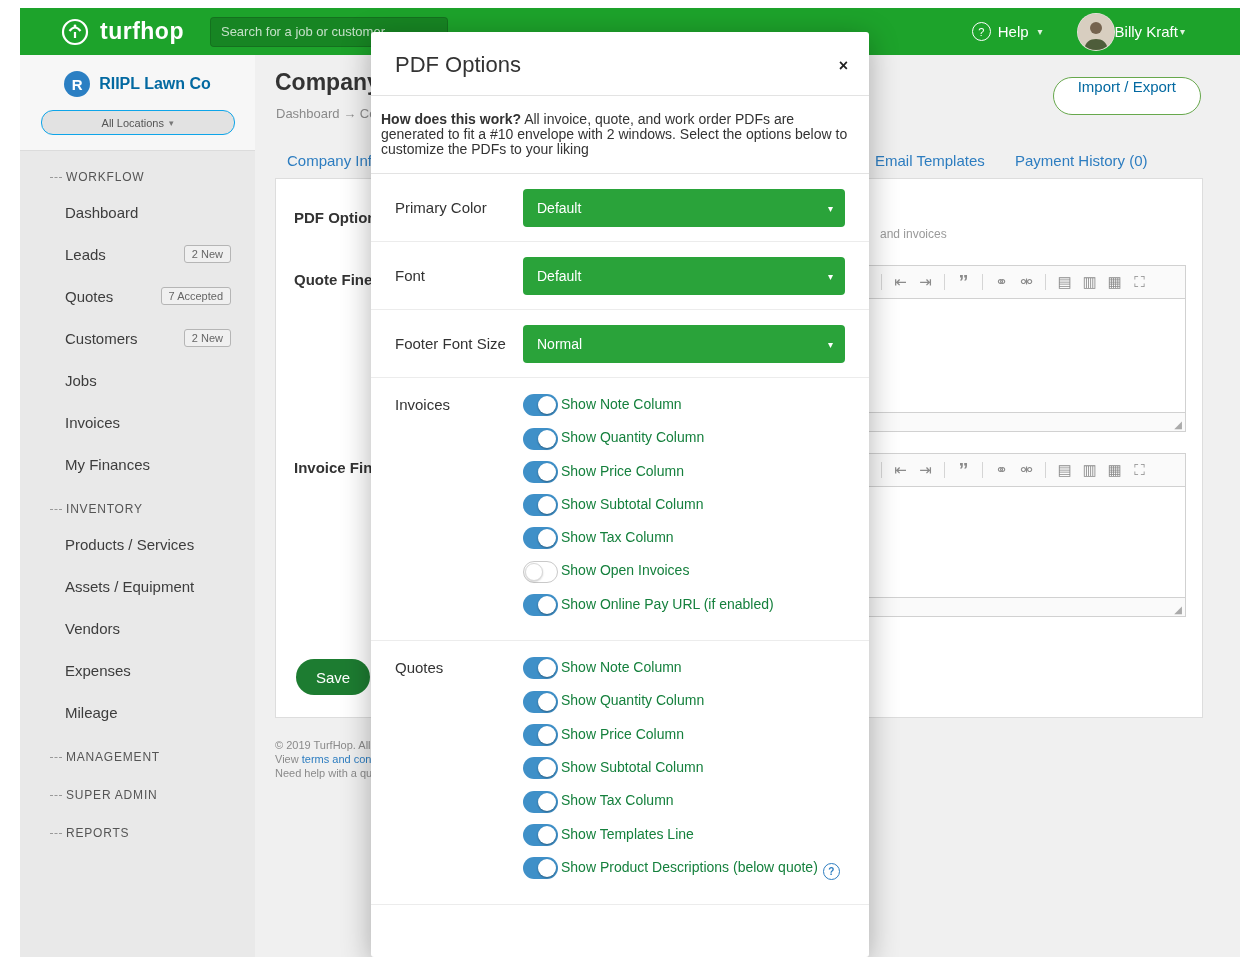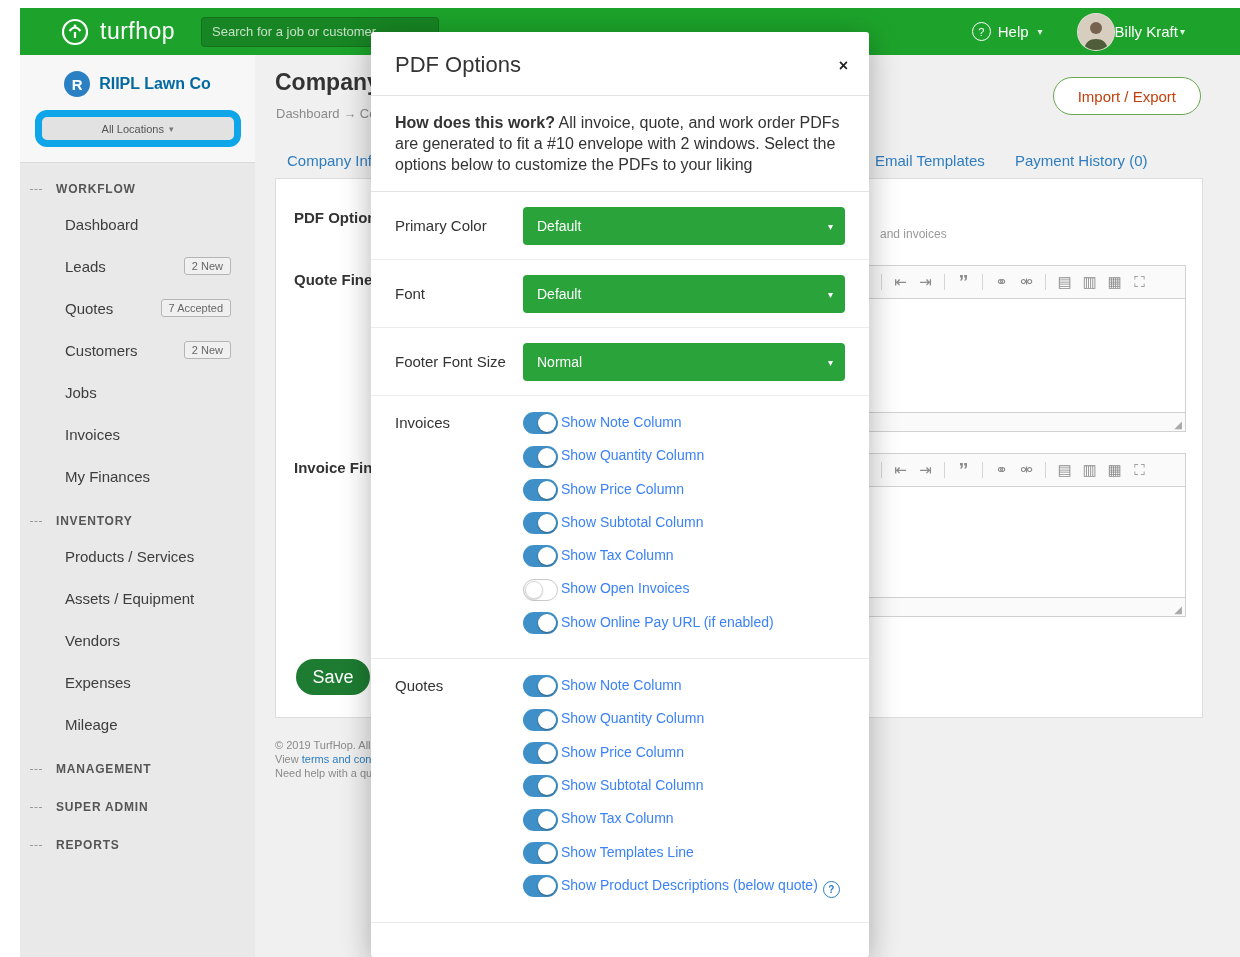--- a/index.html
+++ b/index.html
@@ -2,51 +2,51 @@
 <html><head>
 <meta charset="utf-8">
 <style>
   html,body{margin:0;padding:0;}
   body{width:1240px;height:957px;background:#ffffff;font-family:"Liberation Sans",sans-serif;-webkit-font-smoothing:antialiased;}
   .app{position:relative;width:1240px;height:957px;overflow:hidden;background:#fff;}
 
   
   .navbar{position:absolute;left:20px;top:8px;right:0;height:47px;background:#1da32b;display:flex;align-items:center;z-index:5;}
   .brand{display:flex;align-items:center;gap:10px;margin-left:40px;color:#fff;cursor:pointer;}
-  .brand-text{font-size:23px;font-weight:400;letter-spacing:.5px;color:#fff;}
+  .brand-text{font-size:23px;font-weight:700;letter-spacing:.5px;color:#fff;}
   .nav-search{margin-left:26px;width:216px;height:28px;background:rgba(0,0,0,.18);border:1px solid rgba(0,0,0,.15);border-radius:4px;color:#fff;padding:0 10px;font-size:13px;outline:none;}
   .nav-search::placeholder{color:rgba(255,255,255,.75);}
   .nav-right{margin-left:auto;display:flex;align-items:center;padding-right:55px;color:#fff;}
   .nav-help{display:flex;align-items:center;gap:7px;cursor:pointer;}
   .help-circle{display:inline-flex;align-items:center;justify-content:center;width:17px;height:17px;border:1px solid #fff;border-radius:50%;font-size:11px;color:#fff;}
   .nav-label{font-size:15px;color:#fff;}
   .chev{font-size:10px;color:#dff3df;margin-left:2px;}
   .nav-user{display:flex;align-items:center;margin-left:34px;cursor:pointer;}
   .avatar{width:36px;height:36px;border-radius:50%;overflow:hidden;background:#cfc5b6;border:1px solid rgba(255,255,255,.5);flex:none;}
 
   
   .sidebar{position:absolute;left:20px;top:55px;width:235px;bottom:0;background:#e9e9e9;z-index:1;}
   .company-block{background:#f7f7f7;border-bottom:1px solid #dcdcdc;padding:16px 0 15px;text-align:center;}
   .company-row{display:flex;align-items:center;justify-content:center;gap:9px;margin-bottom:13px;cursor:pointer;}
   .company-logo{width:26px;height:26px;border-radius:50%;background:#2b7fc3;color:#fff;font-weight:700;font-size:15px;display:flex;align-items:center;justify-content:center;}
   .company-name{font-size:16px;color:#0369a1;font-weight:700;}
-  .loc-pill{display:inline-flex;align-items:center;justify-content:center;gap:5px;width:192px;height:23px;border-radius:12px;background:#e2e2e2;border:7px solid #0ea5e9;font-size:11px;color:#555;cursor:pointer;}
+  .loc-pill{display:inline-flex;align-items:center;justify-content:center;gap:5px;width:192px;height:23px;border-radius:12px;background:#e2e2e2;border:1px solid #0ea5e9;font-size:11px;color:#555;cursor:pointer;}
   .loc-chev{font-size:9px;color:#777;}
   .menu{padding-top:2px;}
-  .menu-header{display:flex;align-items:center;gap:14px;padding:17px 0 7px 10px;font-size:12px;font-weight:700;color:#555;letter-spacing:.8px;}
+  .menu-header{display:flex;align-items:center;gap:4px;padding:17px 0 7px 30px;font-size:12px;font-weight:400;color:#555;letter-spacing:.8px;}
   .dash{width:12px;border-top:1px dashed #999;flex:none;}
   .menu-item{display:flex;align-items:center;height:42px;padding-left:45px;padding-right:14px;font-size:15px;color:#3d3d3d;cursor:pointer;}
   .badge{margin-left:auto;font-size:11px;color:#666;background:#f0f0f0;border:1px solid #b5b5b5;border-radius:3px;padding:2px 7px;margin-right:10px;white-space:nowrap;}
 
   
   .main{position:absolute;left:255px;top:55px;right:0;bottom:0;background:#f0f0f0;}
   .page-title{position:absolute;left:20px;top:14px;font-size:23px;font-weight:700;color:#333;white-space:nowrap;}
   .breadcrumb{position:absolute;left:21px;top:51px;font-size:13px;color:#8a8a8a;white-space:nowrap;}
   .breadcrumb .crumb{cursor:pointer;}
-  .btn-import{position:absolute;top:22px;right:39px;height:36px;padding:0 24px;border:1px solid #67a84c;border-radius:19px;background:#fff;color:#c2410c;font-size:15px;display:flex;align-items:center;cursor:pointer;}
+  .btn-import{position:absolute;top:22px;right:39px;height:36px;padding:0 24px;border:1px solid #67a84c;border-radius:19px;background:#fff;color:#0369a1;font-size:15px;display:flex;cursor:pointer;}
   .tab{position:absolute;top:97px;font-size:15px;color:#2d7dc0;cursor:pointer;white-space:nowrap;}
   .tab.t1{left:32px;}.tab.t2{left:620px;}.tab.t3{left:760px;}
 
   .card{position:absolute;left:20px;top:123px;width:926px;height:538px;background:#fff;border:1px solid #dddddd;}
   .card-label{position:absolute;font-size:15px;font-weight:700;color:#333;white-space:nowrap;}
   .lbl-pdf{left:18px;top:30px;}
   .lbl-quote{left:18px;top:92px;}
   .lbl-invoice{left:18px;top:280px;}
   .hint-frag{position:absolute;left:604px;top:48px;font-size:12px;color:#9a9a9a;white-space:nowrap;}
 
@@ -55,45 +55,45 @@
   .ed2{top:274px;}
   .ed-toolbar{height:32px;border:1px solid #d1d1d1;background:#fafafa;display:flex;align-items:center;padding-left:348px;}
   .tb-sep{width:1px;height:16px;background:#d5d5d5;margin:0 6px;flex:none;}
   .tb-icon{width:25px;text-align:center;font-size:15px;color:#8b8b8b;cursor:pointer;flex:none;line-height:32px;}
   .tb-icon.q{font-size:20px;font-weight:700;}
   .ed-body{height:113px;border:1px solid #d1d1d1;border-top:none;background:#fff;cursor:text;}
   .ed2 .ed-body{height:110px;}
   .ed-foot{height:18px;border:1px solid #d1d1d1;border-top:none;background:#fafafa;position:relative;}
   .ed-resize{position:absolute;right:3px;bottom:1px;color:#aaa;font-size:10px;line-height:10px;cursor:nwse-resize;}
 
-  .btn-save{position:absolute;left:20px;top:480px;width:74px;height:36px;border-radius:18px;background:#1d7c31;color:#fff;font-size:18px;display:flex;align-items:center;justify-content:center;border:none;cursor:pointer;}
+  .btn-save{position:absolute;left:20px;top:480px;width:74px;height:36px;border-radius:18px;background:#1d7c31;color:#fff;font-size:15px;display:flex;align-items:center;justify-content:center;border:none;cursor:pointer;}
 
   .footer{position:absolute;left:20px;top:683px;font-size:11px;color:#8a8a8a;line-height:14px;white-space:nowrap;}
   .footer .link{color:#2d7dc0;cursor:pointer;}
 
   
   .modal{position:absolute;left:371px;top:32px;width:498px;height:925px;background:#fff;border-radius:3px;box-shadow:0 6px 30px rgba(0,0,0,.30);z-index:10;overflow:hidden;}
   .modal-header{position:relative;padding:20px 24px 17px;border-bottom:1px solid #e3e3e3;}
   .modal-title{font-size:22px;color:#333;}
   .modal-close{position:absolute;right:21px;top:26px;font-size:16px;font-weight:700;color:#222;cursor:pointer;line-height:1;}
-  .modal-intro{padding:16px 24px;border-bottom:1px solid #e3e3e3;font-size:16px;line-height:21px;color:#333;}
+  .modal-intro{padding:16px 10px;border-bottom:1px solid #e3e3e3;font-size:14px;line-height:15px;color:#333;}
   .m-row{display:flex;padding:15px 24px 14px;border-bottom:1px solid #ececec;}
   .m-label{width:128px;flex:none;font-size:15px;color:#333;line-height:20px;padding-top:2px;}
   .m-row.sel .m-label{padding-top:9px;}
   .m-control{flex:1;min-width:0;}
   .select-green{position:relative;height:38px;background:#2aa33a;border-radius:4px;color:#fff;font-size:14px;display:flex;align-items:center;padding:0 30px 0 14px;cursor:pointer;}
   .select-caret{position:absolute;right:12px;top:50%;transform:translateY(-50%);font-size:10px;color:#fff;}
   .toggle-row{margin-bottom:10px;font-size:14px;color:#333;line-height:22px;}
   .toggle{display:inline-block;vertical-align:middle;width:35px;height:22px;border-radius:11px;position:relative;cursor:pointer;margin-right:3px;box-sizing:border-box;}
   .toggle.on{background:#3f90c8;}
   .toggle .knob{position:absolute;width:18px;height:18px;border-radius:50%;background:#fff;top:2px;box-shadow:0 1px 2px rgba(0,0,0,.35);}
   .toggle.on .knob{right:2px;}
   .toggle.off{background:#fff;border:1px solid #c9c9c9;}
   .toggle.off .knob{left:1px;top:1px;border:1px solid #d8d8d8;box-sizing:border-box;box-shadow:0 1px 2px rgba(0,0,0,.18);}
-  .toggle-label{color:#3b82f6;}
+  .toggle-label{color:#15803d;}
   .help-q{display:inline-flex;align-items:center;justify-content:center;width:15px;height:15px;border:1px solid #2d7dc0;border-radius:50%;color:#2d7dc0;font-size:10px;font-weight:700;margin-left:5px;vertical-align:-3px;cursor:pointer;}
 </style>
 </head>
 <body>
 
 <div class="app">
 
   <div class="navbar">
     <div class="brand">
       <span style="display:inline-flex;">

